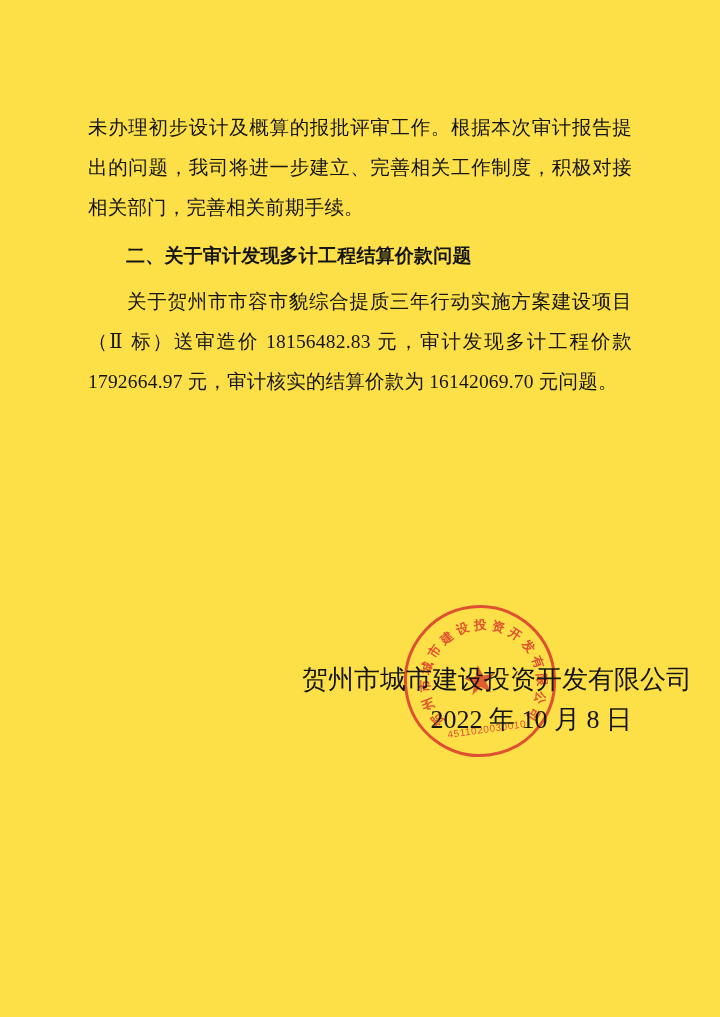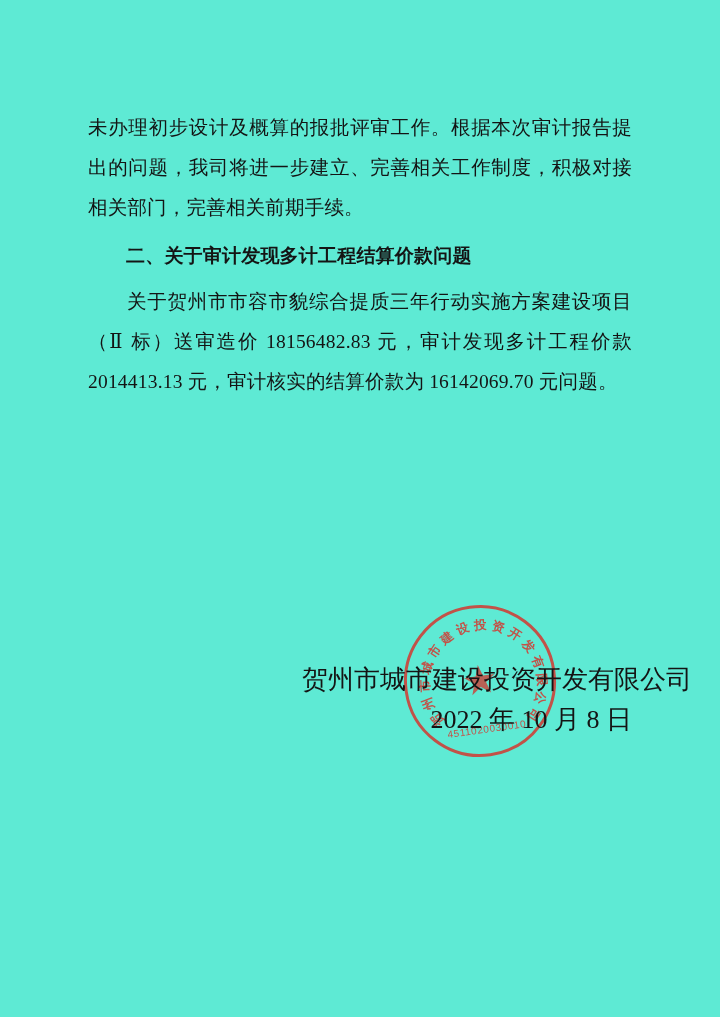--- a/index.html
+++ b/index.html
@@ -11,21 +11,21 @@
     height: 1017px;
     background: #ffffff;
     font-family: "Liberation Serif", "DejaVu Serif", serif;
     color: #141414;
     overflow: hidden;
     position: relative;
   }
   .page {
     position: absolute;
     inset: 0;
-    background: #5eead4;
+    background: #fde047;
   }
   .content {
     position: absolute;
     left: 88px;
     top: 108px;
     width: 544px;
   }
   p {
     margin: 0 0 0 0;
     font-size: 19.5px;
@@ -128,21 +128,21 @@
   <div class="content">
 
     <p>未办理初步设计及概算的报批评审工作。根据本次审计报告提出的问题，我司将进一步建立、完善相关工作制度，积极对接相关部门，完善相关前期手续。</p>
 
     <div class="gap-small"></div>
 
     <p class="heading">二、关于审计发现多计工程结算价款问题</p>
 
     <div class="gap-small"></div>
 
-    <p class="indent">关于贺州市市容市貌综合提质三年行动实施方案建设项目（Ⅱ 标）送审造价 18156482.83 元，审计发现多计工程价款 2014413.13 元，审计核实的结算价款为 16142069.70 元问题。</p>
+    <p class="indent">关于贺州市市容市貌综合提质三年行动实施方案建设项目（Ⅱ 标）送审造价 18156482.83 元，审计发现多计工程价款 1792664.97 元，审计核实的结算价款为 16142069.70 元问题。</p>
 
     <div class="gap-med"></div>
 
 
     <div class="gap-med"></div>
 
 
   </div>
 
   <div class="seal">

